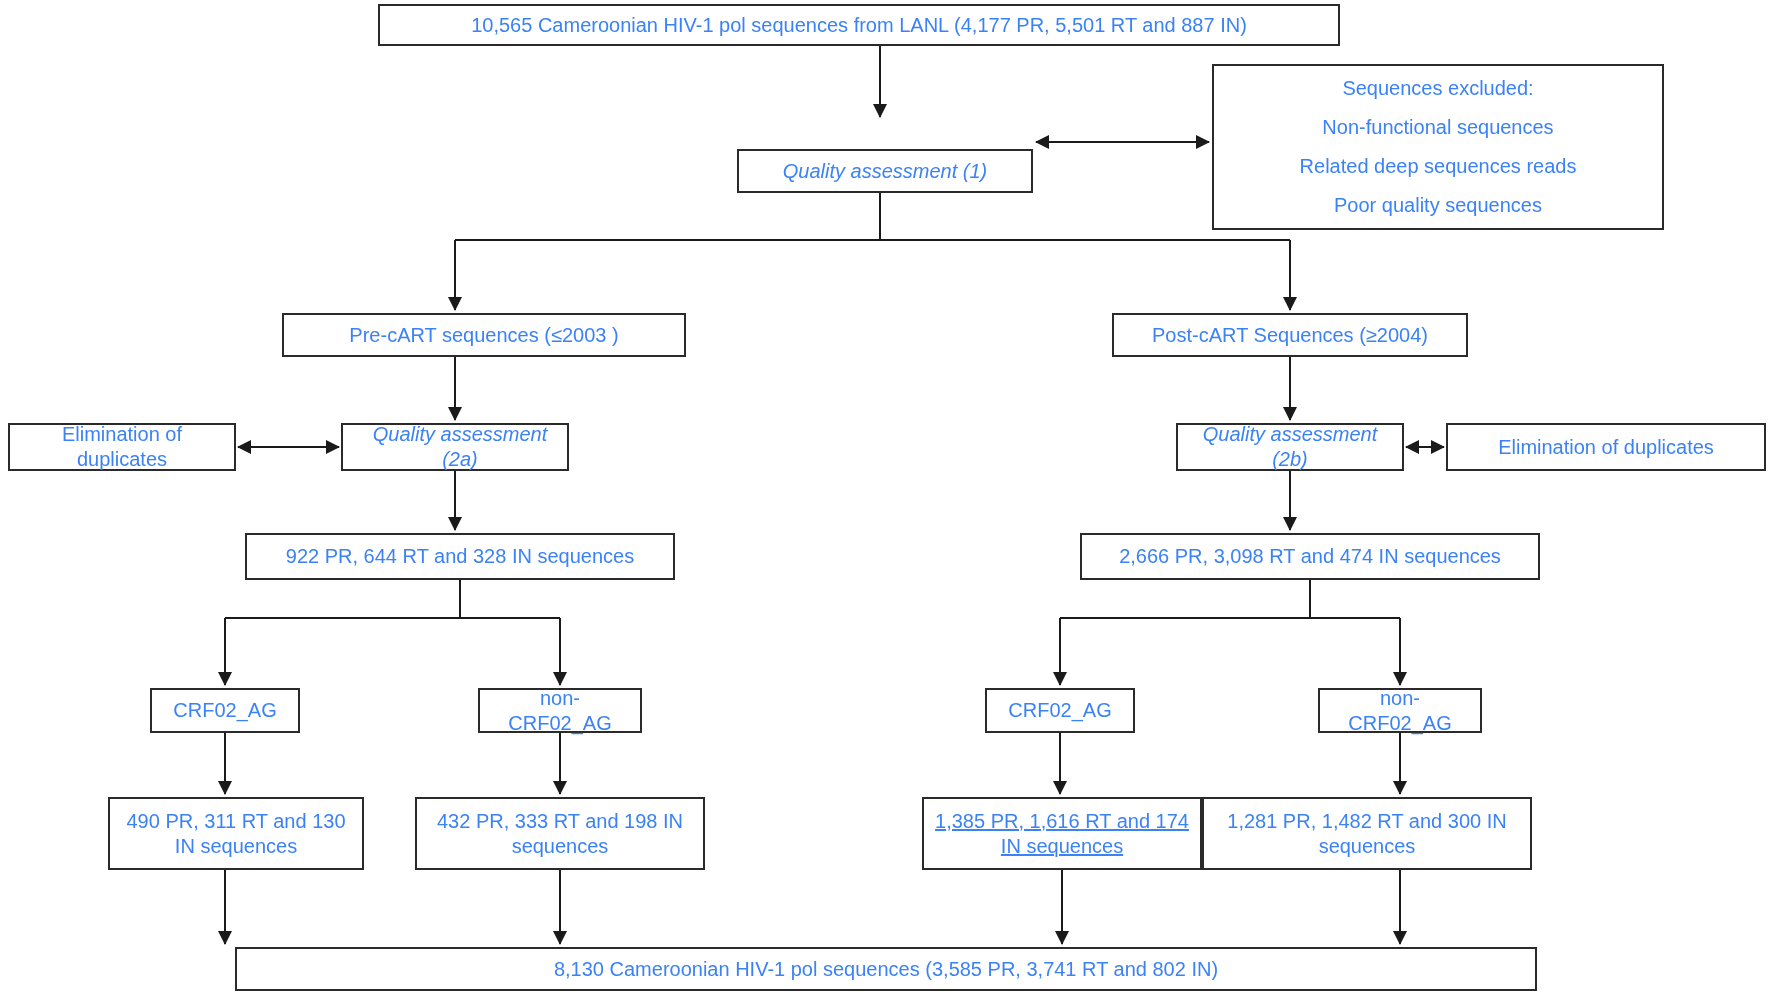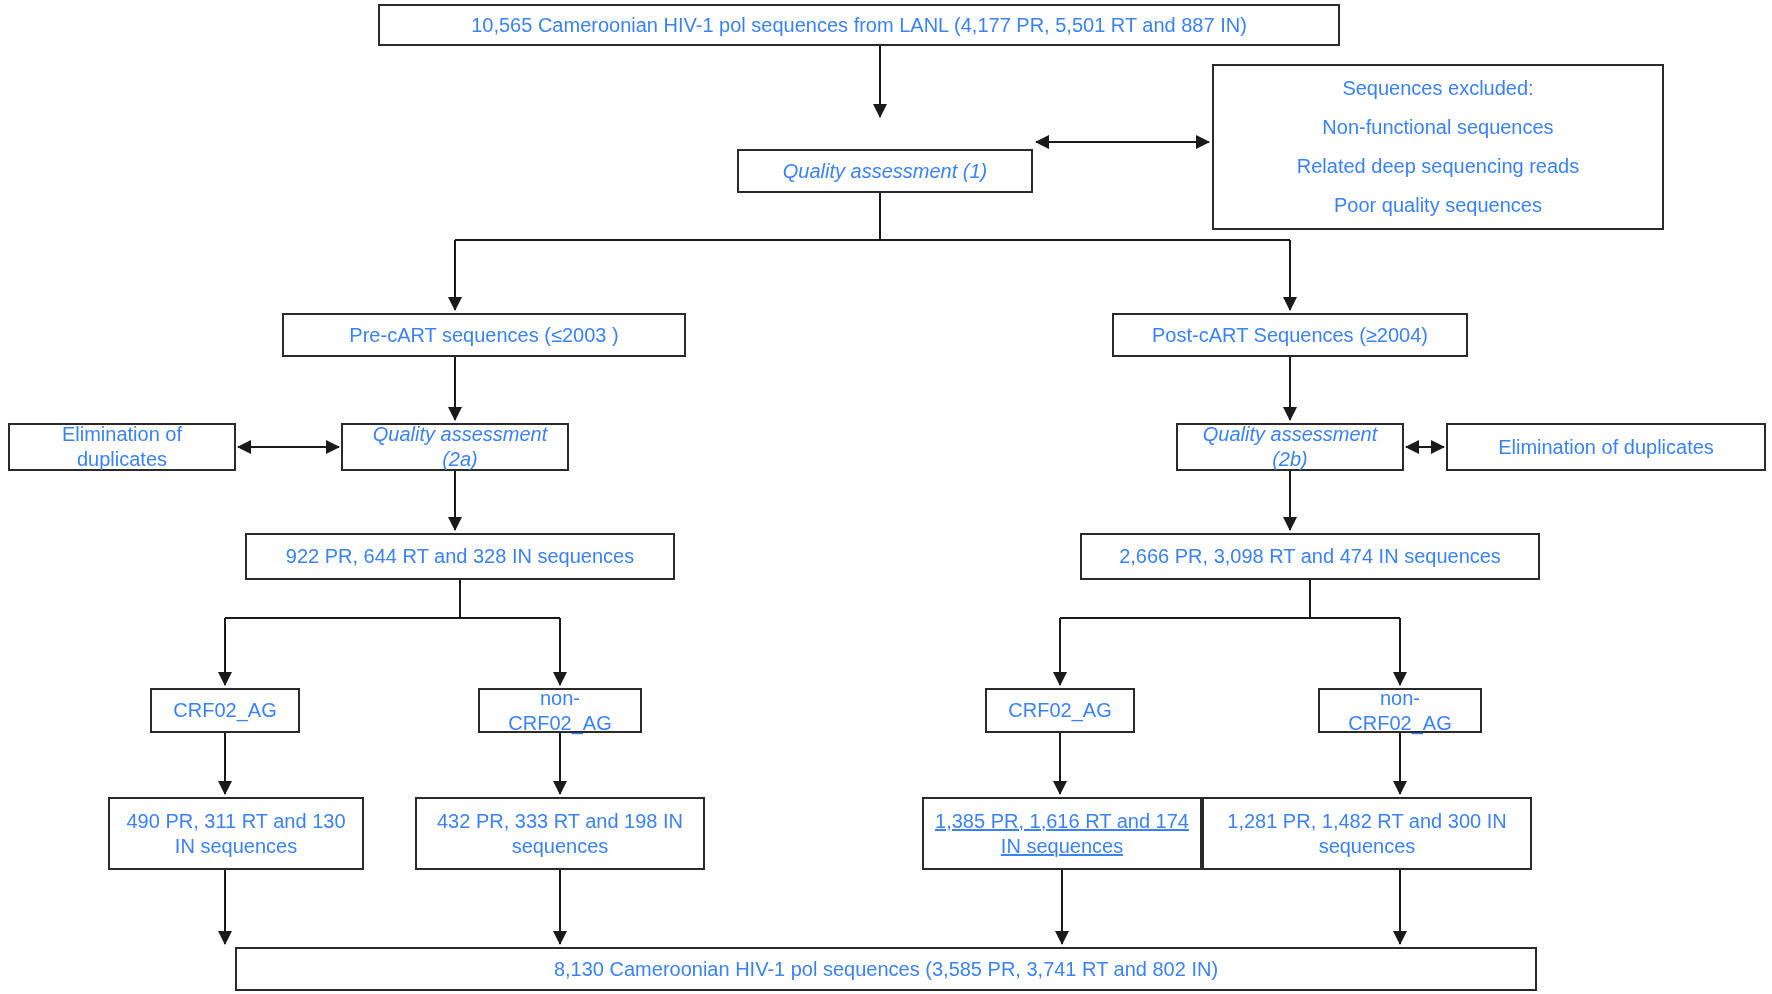--- a/index.html
+++ b/index.html
@@ -91,21 +91,21 @@
   </svg>
 
   <div class="node" style="left:378px; top:4px; width:962px; height:42px;">10,565 Cameroonian HIV-1 pol sequences from LANL (4,177 PR, 5,501 RT and 887 IN)</div>
 
   <div class="node italic" style="left:737px; top:120px; width:296px; height:44px;margin-top:29px;">Quality assessment (1)</div>
 
   <div class="node" style="left:1212px; top:64px; width:452px; height:166px;">
     <div class="excluded-list">
       <div>Sequences excluded:</div>
       <div>Non-functional sequences</div>
-      <div>Related deep sequencing reads</div>
+      <div>Related deep sequences reads</div>
       <div>Poor quality sequences</div>
     </div>
   </div>
 
   <div class="node" style="left:282px; top:313px; width:404px; height:44px;">Pre-cART sequences (≤2003 )</div>
 
   <div class="node" style="left:1112px; top:313px; width:356px; height:44px;">Post-cART Sequences (≥2004)</div>
 
   <div class="node" style="left:8px; top:423px; width:228px; height:48px;">Elimination of duplicates</div>
 

